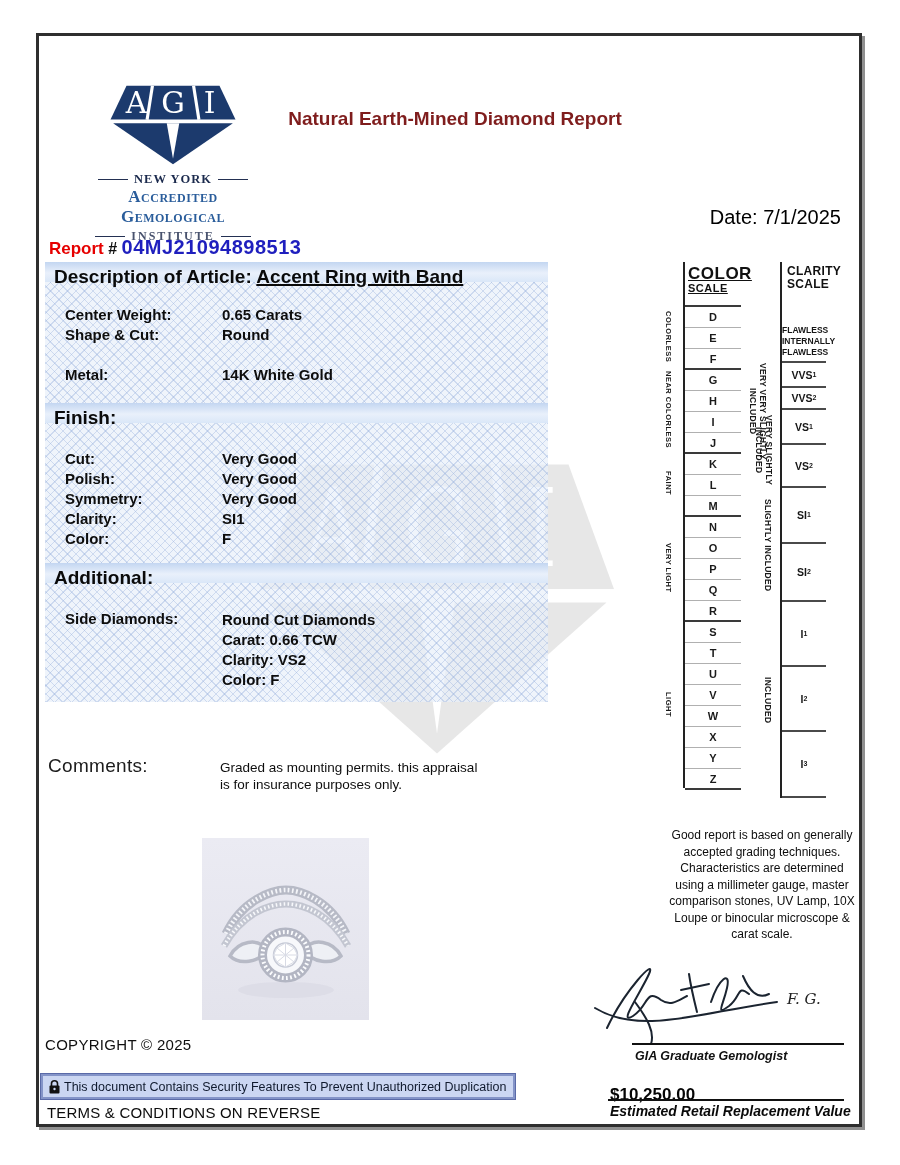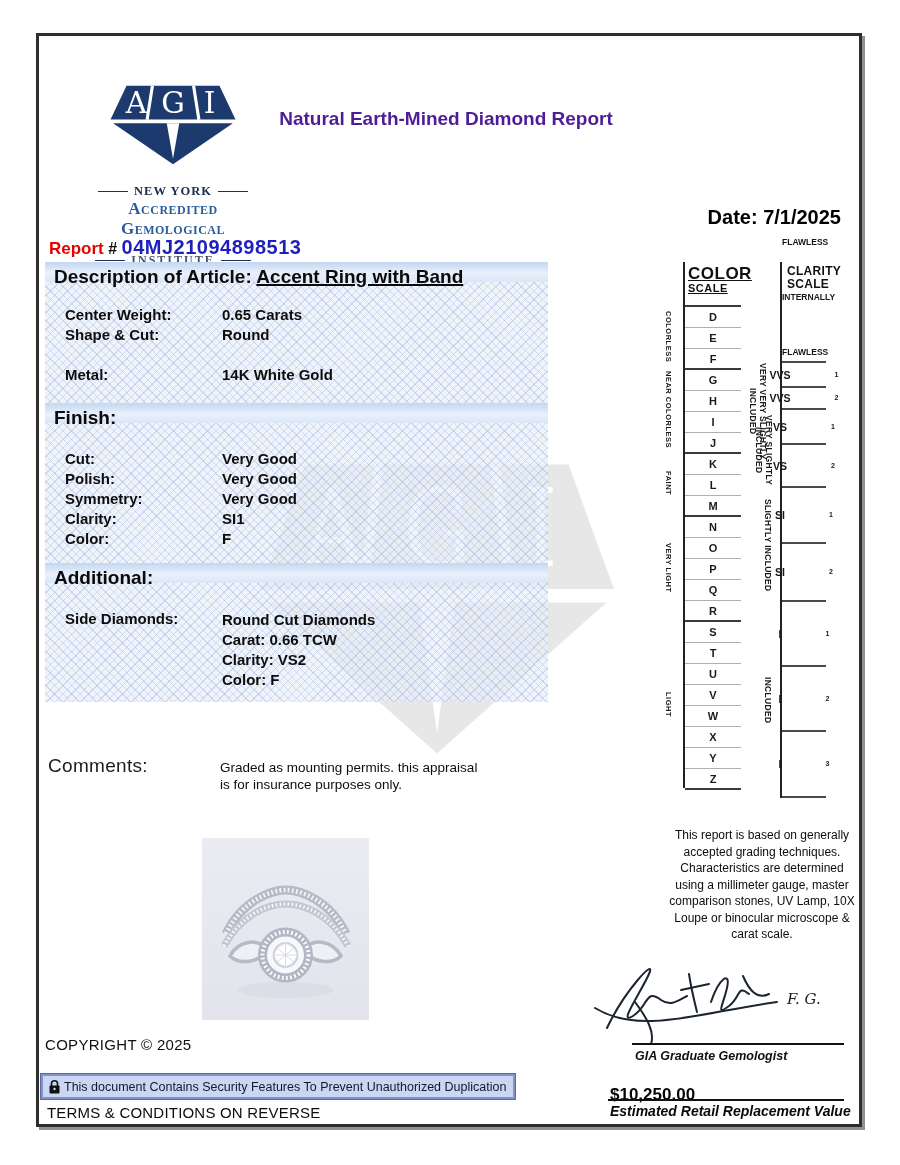--- a/index.html
+++ b/index.html
@@ -4,30 +4,30 @@
 <style>
   html,body{margin:0;padding:0;background:#fff;}
   .page{position:relative;width:900px;height:1165px;background:#fff;overflow:hidden;
         font-family:"Liberation Sans",sans-serif;color:#111;}
   .doc{position:absolute;left:36px;top:33px;width:820px;height:1088px;background:#fff;
        border:3px solid #2e2e2e;box-shadow:3px 3px 0 #909090;box-sizing:content-box;}
   .abs{position:absolute;}
 
   
   .logo{left:44px;top:48px;width:180px;text-align:center;}
-  .logo-row1{display:flex;align-items:center;justify-content:center;gap:6px;margin-top:14px;}
+  .logo-row1{display:flex;align-items:center;justify-content:center;gap:6px;margin-top:2px;}
   .dash{height:0;border-top:1.5px solid #233052;width:30px;}
   .logo-ny{font-family:"Liberation Serif",serif;font-weight:bold;font-size:12.5px;color:#1b2a4d;letter-spacing:1px;}
   .logo-ag{font-family:"Liberation Serif",serif;font-weight:bold;font-size:17px;color:#2a5d9b;
            font-variant:small-caps;letter-spacing:.5px;margin-top:0px;}
   .logo-inst{font-family:"Liberation Serif",serif;font-weight:bold;font-size:12px;color:#49536e;letter-spacing:2px;}
 
   
-  .title{left:197px;top:72px;width:420px;text-align:center;font-size:19px;font-weight:bold;color:#4c1d95;}
-  .date{right:18px;top:170px;font-size:20px;font-weight:bold;color:#000;}
+  .title{left:206px;top:72px;width:420px;text-align:center;font-size:19px;font-weight:bold;color:#7f1d1d;}
+  .date{right:18px;top:170px;font-size:20px;font-weight:normal;color:#000;}
   .report-line{left:10px;top:200px;font-weight:bold;}
   .report-word{color:#e60000;font-size:17px;}
   .report-hash{color:#111;font-size:16px;}
   .report-num{color:#1f1fbe;font-size:20px;letter-spacing:.5px;}
 
   
   .watermark{left:183px;top:422px;width:430px;height:302px;z-index:0;opacity:.55;}
 
   
   .panel{left:6px;top:226px;width:503px;height:440px;z-index:1;
@@ -76,21 +76,21 @@
   .cgroup{left:621px;width:16px;font-size:7.5px;white-space:nowrap;letter-spacing:.5px;}
   .cg0{top:269px;height:63px;}  .cg1{top:332px;height:84px;}  .cg2{top:416px;height:63px;}
   .cg3{top:479px;height:105px;} .cg4{top:584px;height:168px;}
   .clgroup{font-size:8.5px;line-height:10px;letter-spacing:.3px;}
   .clg0{left:701px;top:319px;width:36px;height:112px;}
   .clg1{left:712px;top:374px;width:25px;height:80px;}
   .clg2{left:722px;top:452px;width:14px;height:114px;}
   .clg3{left:722px;top:566px;width:14px;height:196px;}
   .clarity-cells{left:743px;top:282px;width:44px;}
   .ccell{display:flex;align-items:center;justify-content:center;font-size:10.5px;font-weight:bold;color:#161616;
-         border-bottom:2px solid #4a4a4a;box-sizing:border-box;gap:44px;}
+         border-bottom:2px solid #4a4a4a;box-sizing:border-box;}
   .ccell sub{font-size:7px;line-height:0;}
   .cfl{height:45px;flex-direction:column;justify-content:flex-end;align-items:flex-start;
        font-size:8.5px;line-height:11px;padding-bottom:3px;}
   .cc0{height:25px;} .cc1{height:22px;} .cc2{height:35px;} .cc3{height:43px;} .cc4{height:56px;}
   .cc5{height:58px;} .cc6{height:65px;} .cc7{height:65px;} .cc8{height:66px;}
 
   
   .notes{left:605px;top:791px;width:236px;text-align:center;font-size:12px;line-height:16.5px;color:#0d0d0d;}
   .sig{left:552px;top:912px;width:265px;height:102px;}
   .sigline{left:593px;top:1007px;width:212px;height:2px;background:#111;}
@@ -318,21 +318,21 @@
           <span>I</span>
           <sub>2</sub>
         </div>
       <div class="ccell cc8">
           <span>I</span>
           <sub>3</sub>
         </div>
     </div>
 
     <div class="abs notes">
-      <div>This report is based on generally</div>
+      <div>Good report is based on generally</div>
       <div>accepted grading techniques.</div>
       <div>Characteristics  are determined</div>
       <div>using  a millimeter gauge, master</div>
       <div>comparison stones, UV Lamp, 10X</div>
       <div>Loupe or binocular microscope &amp;</div>
       <div>carat  scale.</div>
     </div>
 
     <svg class="abs sig" viewBox="0 0 265 102">
       <g fill="none" stroke="#1b2430" stroke-width="2" stroke-linecap="round">

